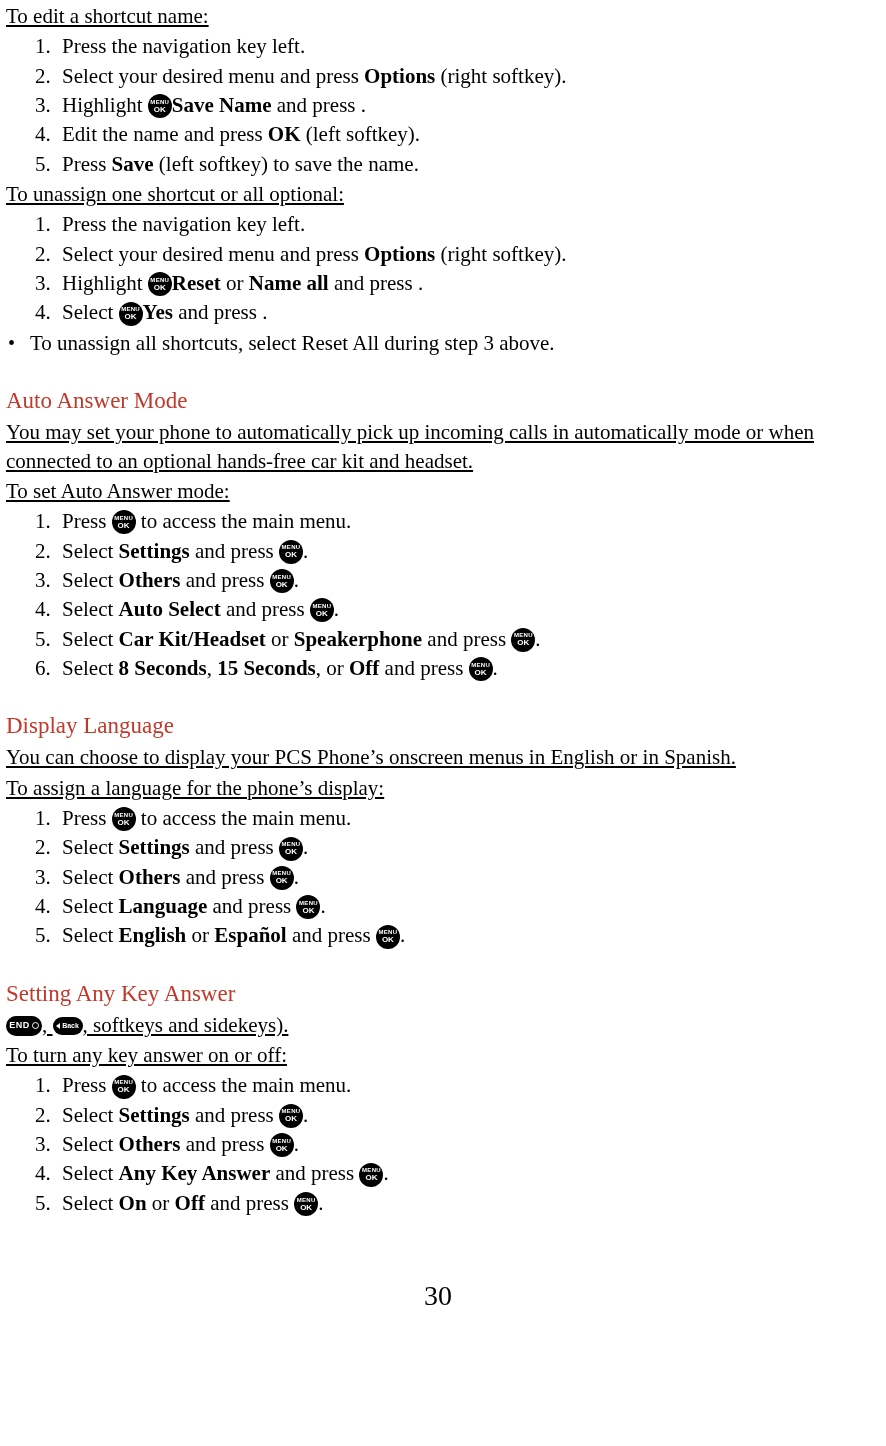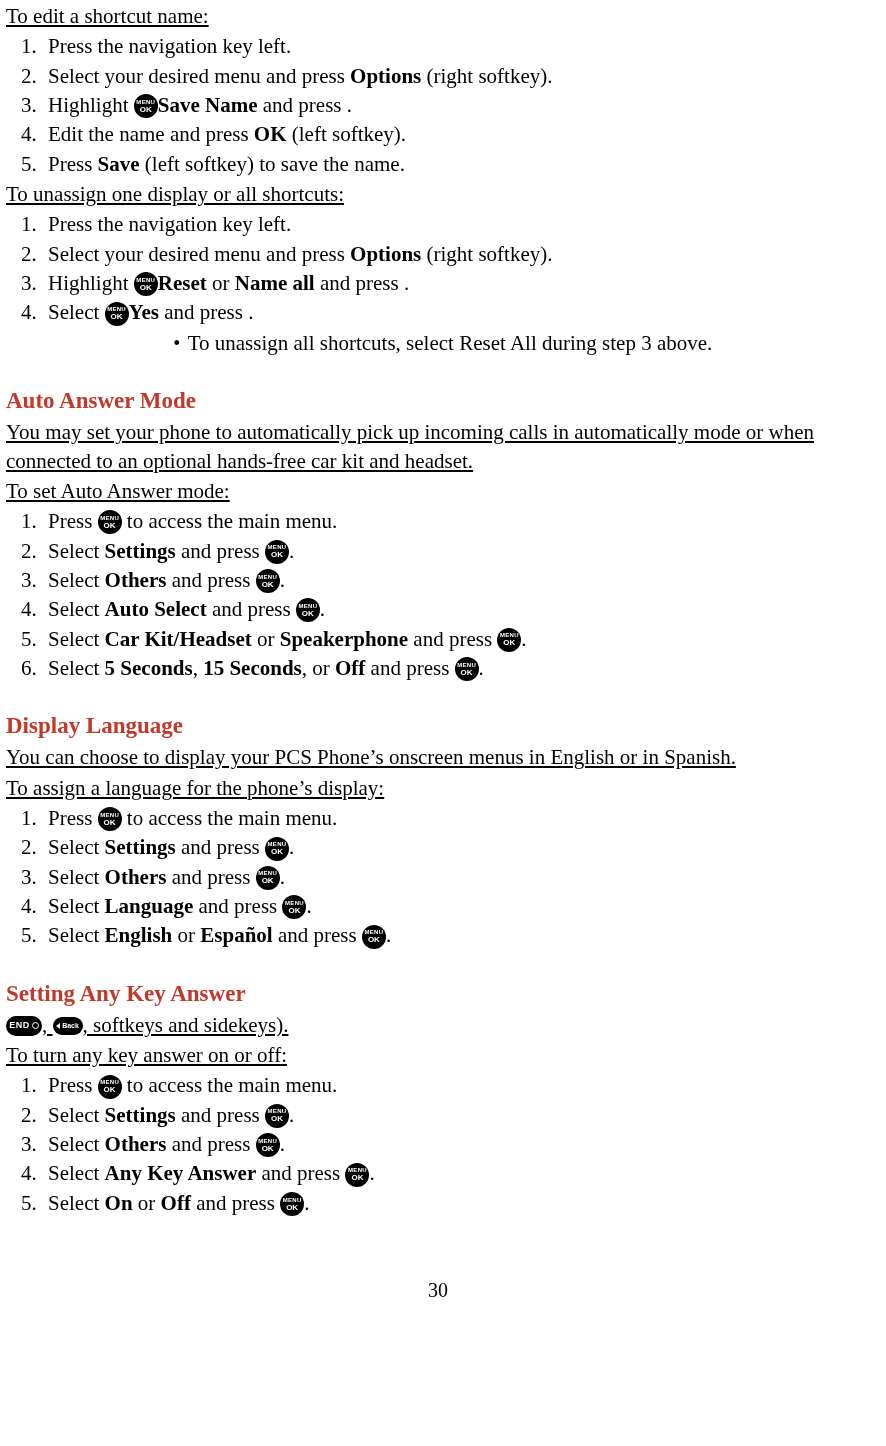--- a/index.html
+++ b/index.html
@@ -8,42 +8,41 @@
     font-size: 21px;
     line-height: 1.35;
     color: #000;
     margin: 0;
     padding: 0 16px 0 6px;
     width: 886px;
     box-sizing: border-box;
   }
   .section-title {
     color: #c0392b;
-    font-weight: bold;
+    font-weight: normal;
     font-size: 23px;
     margin-top: 28px;
     margin-bottom: 2px;
   }
   .intro {
     margin: 2px 0 2px 0;
     text-decoration: underline;
   }
   ol {
     margin: 2px 0 2px 0;
     padding-left: 36px;
   }
   ol li {
     padding-left: 6px;
-    margin: 1px 0;
+    margin: 1px 14px;
   }
   ul.bullet {
     list-style: none;
     margin: 2px 0 2px 0;
     padding-left: 20px;
-    text-align: center;
   }
   ul.bullet li::before {
     content: "•";
     font-size: 20px;
     display: inline-block;
     width: 22px;
     margin-left: -18px;
   }
   .bold-serif {
     font-weight: bold;
@@ -94,39 +93,39 @@
     content: "";
     width: 0; height: 0;
     border-top: 3px solid transparent;
     border-bottom: 3px solid transparent;
     border-right: 4px solid #fff;
     margin-right: 2px;
   }
   .page-num {
     text-align: center;
     margin-top: 60px;
-    font-size: 20px;
+    font-size: 28px;
   }
 </style>
 </head>
 <body>
 
 <div class="intro">To edit a shortcut name:</div>
 <ol id="ol-edit">
     <li><span>Press the navigation key left.</span></li>
     <li><span>Select your desired menu and press </span><span class="bold-serif">Options</span><span> (right softkey).</span></li>
     <li><span>Highlight </span><span class="key-icon key-menuok">
         <span class="t1">MENU</span>
         <span class="t2">OK</span>
       </span><span class="bold-serif">Save Name</span><span> and press </span><span>.</span></li>
     <li><span>Edit the name and press </span><span class="bold-serif">OK</span><span> (left softkey).</span></li>
     <li><span>Press </span><span class="bold-serif">Save</span><span> (left softkey) to save the name.</span></li>
   </ol>
 
-<div class="intro">To unassign one display or all shortcuts:</div>
+<div class="intro">To unassign one shortcut or all optional:</div>
 <ol id="ol-unassign">
     <li><span>Press the navigation key left.</span></li>
     <li><span>Select your desired menu and press </span><span class="bold-serif">Options</span><span> (right softkey).</span></li>
     <li><span>Highlight </span><span class="key-icon key-menuok">
         <span class="t1">MENU</span>
         <span class="t2">OK</span>
       </span><span class="bold-serif">Reset</span><span> or </span><span class="bold-serif">Name all</span><span> and press </span><span>.</span></li>
     <li><span>Select </span><span class="key-icon key-menuok">
         <span class="t1">MENU</span>
         <span class="t2">OK</span>
@@ -153,21 +152,21 @@
         <span class="t2">OK</span>
       </span><span>.</span></li>
     <li><span>Select </span><span class="bold-serif">Auto Select</span><span> and press </span><span class="key-icon key-menuok">
         <span class="t1">MENU</span>
         <span class="t2">OK</span>
       </span><span>.</span></li>
     <li><span>Select </span><span class="bold-serif">Car Kit/Headset</span><span> or </span><span class="bold-serif">Speakerphone</span><span> and press </span><span class="key-icon key-menuok">
         <span class="t1">MENU</span>
         <span class="t2">OK</span>
       </span><span>.</span></li>
-    <li><span>Select </span><span class="bold-serif">5 Seconds</span><span>, </span><span class="bold-serif">15 Seconds</span><span>, or </span><span class="bold-serif">Off</span><span> and press </span><span class="key-icon key-menuok">
+    <li><span>Select </span><span class="bold-serif">8 Seconds</span><span>, </span><span class="bold-serif">15 Seconds</span><span>, or </span><span class="bold-serif">Off</span><span> and press </span><span class="key-icon key-menuok">
         <span class="t1">MENU</span>
         <span class="t2">OK</span>
       </span><span>.</span></li>
   </ol>
 
 <div class="section-title">Display Language</div>
 <div class="intro">You can choose to display your PCS Phone’s onscreen menus in English or in Spanish.</div>
 <div class="intro">To assign a language for the phone’s display:</div>
 <ol id="ol-lang">
     <li><span>Press </span><span class="key-icon key-menuok">

